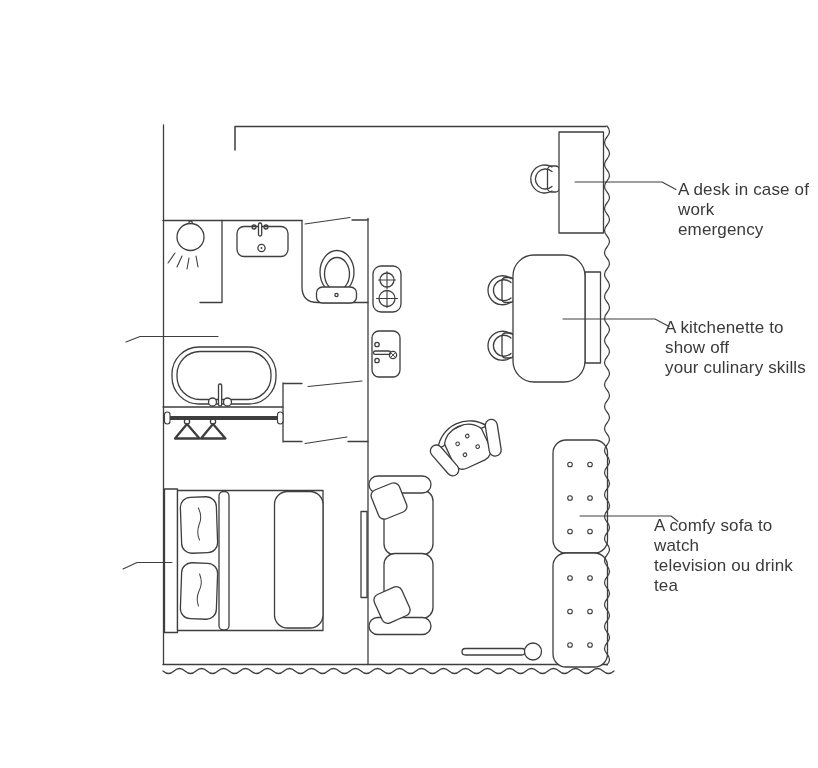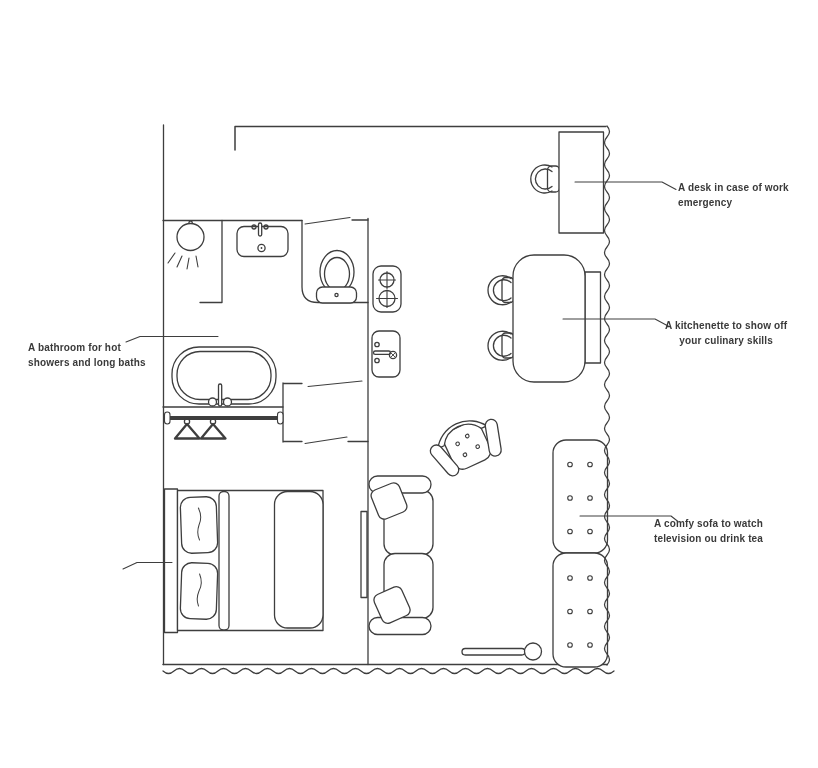--- a/index.html
+++ b/index.html
@@ -1,20 +1,20 @@
 <!DOCTYPE html>
 <html><head>
 <meta charset="utf-8">
 <style>
   html,body{margin:0;padding:0;background:#ffffff;}
   .canvas{position:relative;width:818px;height:768px;background:#ffffff;overflow:hidden;
           font-family:"Liberation Sans", sans-serif;}
   .plan-svg{position:absolute;left:0;top:0;}
-  .note{position:absolute;font-size:10px;line-height:15px;letter-spacing:.15px;
-        color:#3a3a3a;white-space:pre-line;font-weight:bold;}
+  .note{position:absolute;font-size:17px;line-height:20px;letter-spacing:.15px;
+        color:#3a3a3a;white-space:pre-line;}
 </style>
 </head>
 <body>
 
 <div class="canvas">
 
 <svg class="plan-svg" width="818" height="768" viewBox="0 0 818 768">
   <g fill="none" stroke="#3e3e3e" stroke-width="1.3" stroke-linecap="round" stroke-linejoin="round">
 
     <g>
@@ -188,20 +188,18 @@
       <path d="M563,319 H655 L669,326.5"></path>
       <path d="M580,516 H671 L678,521.5"></path>
       <path d="M218,336.5 H140 L126,342"></path>
       <path d="M172,562.5 H137 L123,569"></path>
     </g>
   </g>
 </svg>
 
 <div class="note" style="left:678px;top:180px;">A desk in case of work
 emergency</div>
-<div class="note" style="left:665px;top:318px;text-align:center;">A kitchenette to show off
+<div class="note" style="left:665px;top:318px;">A kitchenette to show off
 your culinary skills</div>
 <div class="note" style="left:654px;top:516px;">A comfy sofa to watch
 television ou drink tea</div>
-<div class="note" style="left:28px;top:340px;">A bathroom for hot
-showers and long baths</div>
 
 </div>
 
 </body></html>

